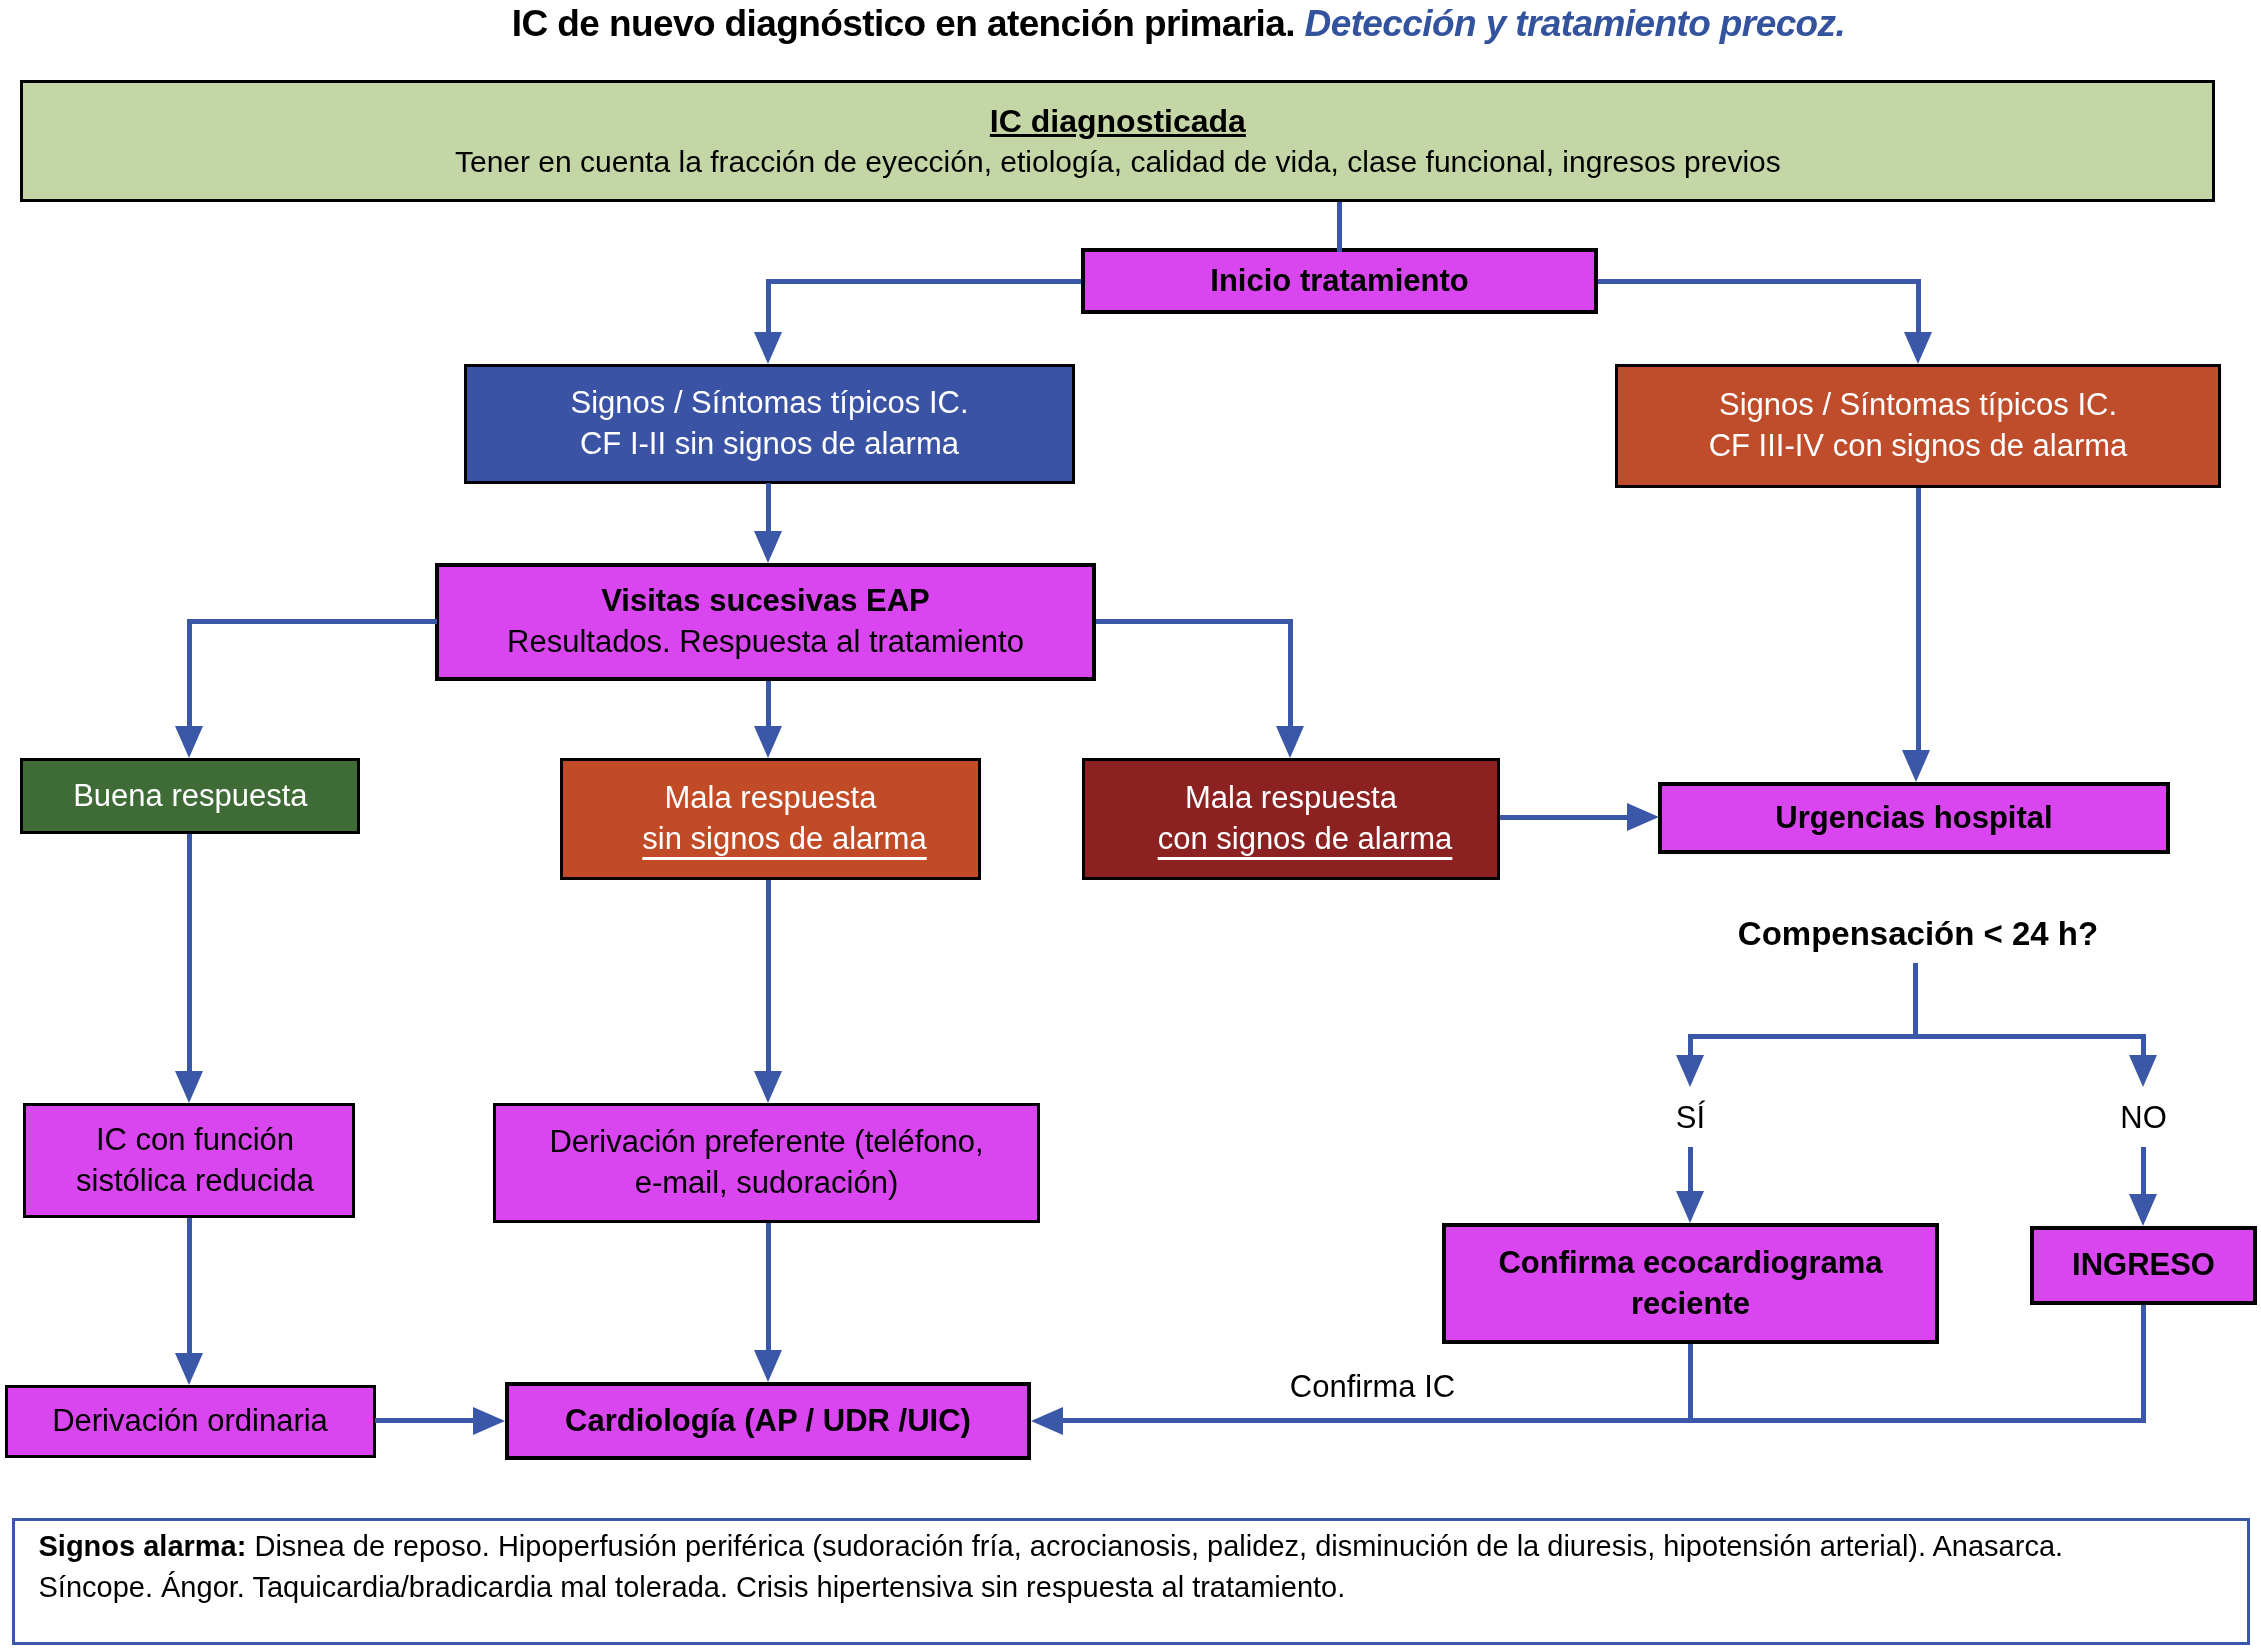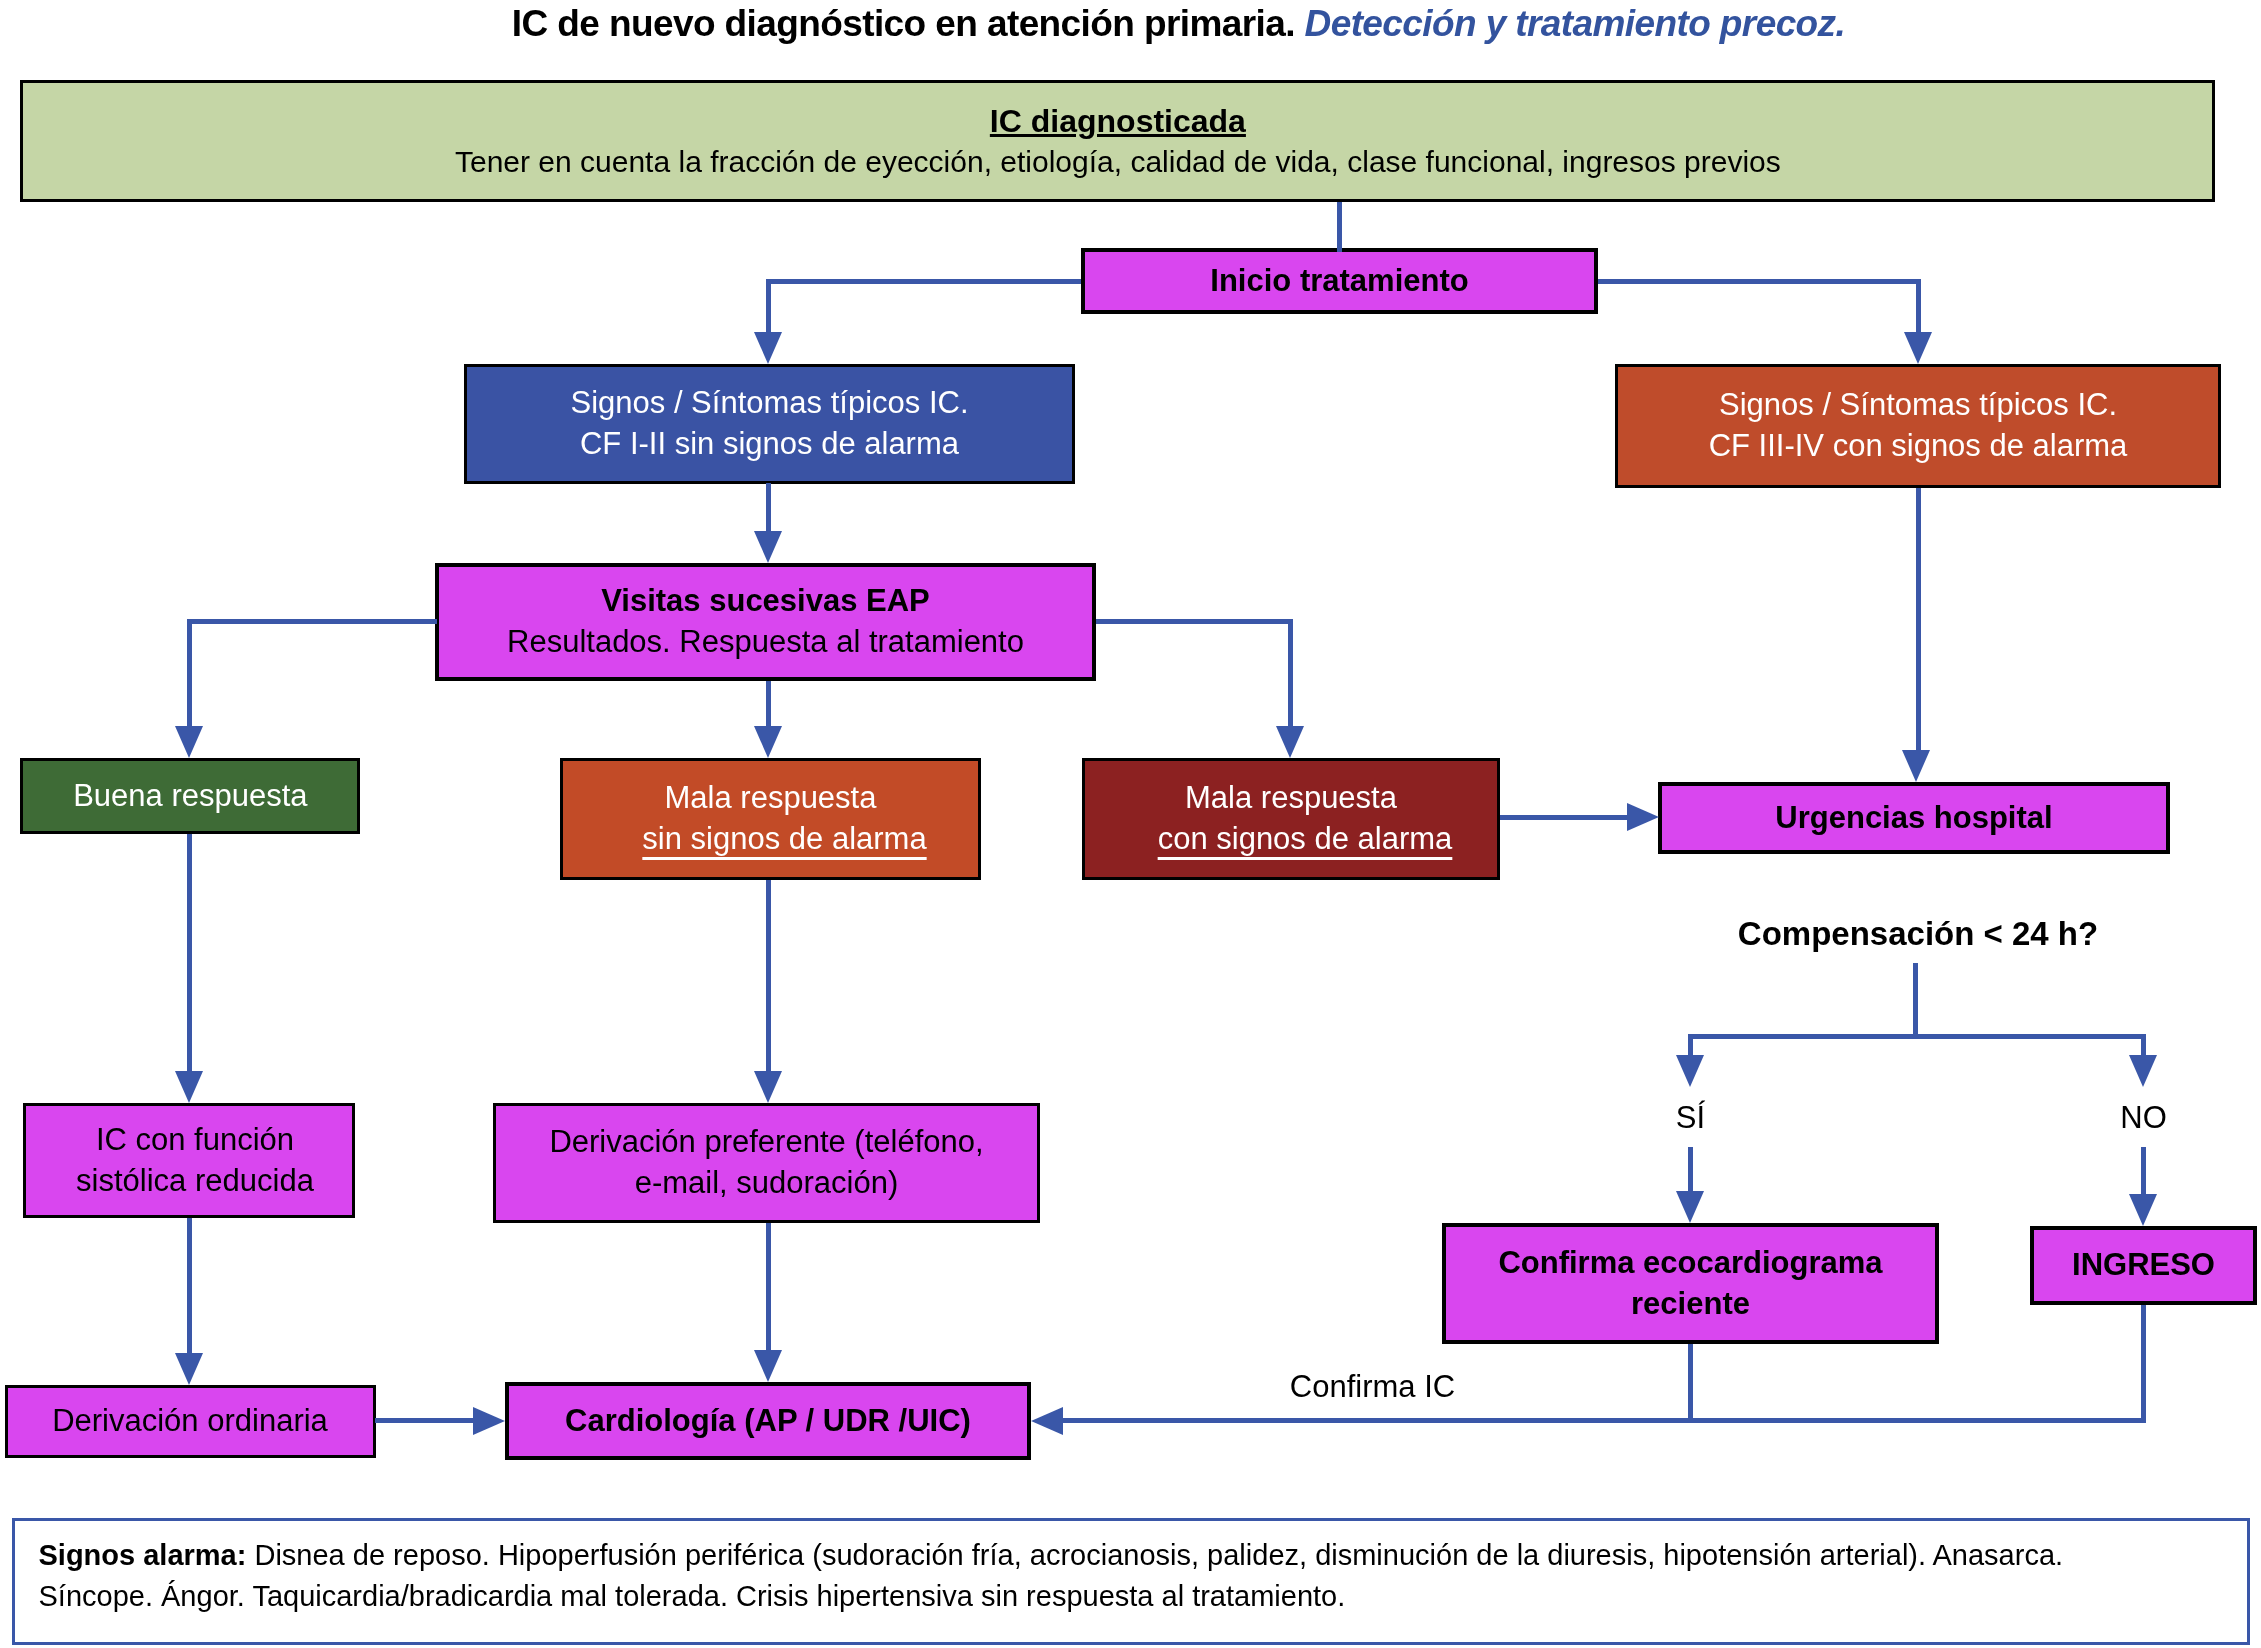--- a/index.html
+++ b/index.html
@@ -27,21 +27,21 @@
   .arr{position:absolute;width:0;height:0;}
   .arr.down{border-left:14px solid transparent;border-right:14px solid transparent;
             border-top:32px solid var(--line-blue);}
   .arr.right{border-top:14px solid transparent;border-bottom:14px solid transparent;
              border-left:32px solid var(--line-blue);}
   .arr.left{border-top:14px solid transparent;border-bottom:14px solid transparent;
             border-right:32px solid var(--line-blue);}
   .lbl{position:absolute;font-size:31px;text-align:center;}
   .lbl.b{font-size:33px;}
   .note{position:absolute;left:11.5px;top:1518px;width:2238px;height:127px;box-sizing:border-box;
-        border:3.8px solid var(--line-blue);background:#fff;padding:14px 24px;
+        border:3.8px solid var(--line-blue);background:#fff;padding:5px 24px;
         font-size:29px;line-height:1.42;text-align:left;}
 </style>
 </head>
 <body>
 
 <div id="stage">
 
   <div class="title">
     <span>IC de nuevo diagnóstico en atención primaria. </span><span class="accent">Detección y tratamiento precoz.</span>
   </div>

